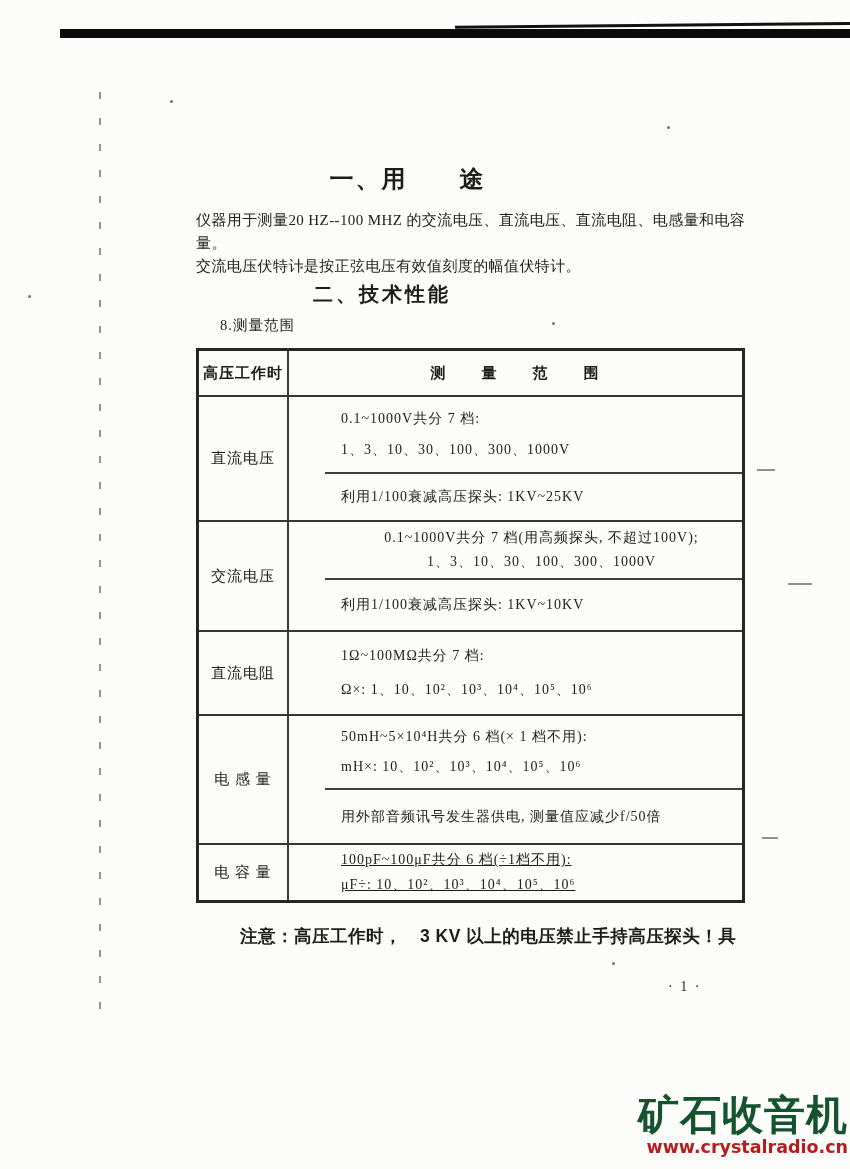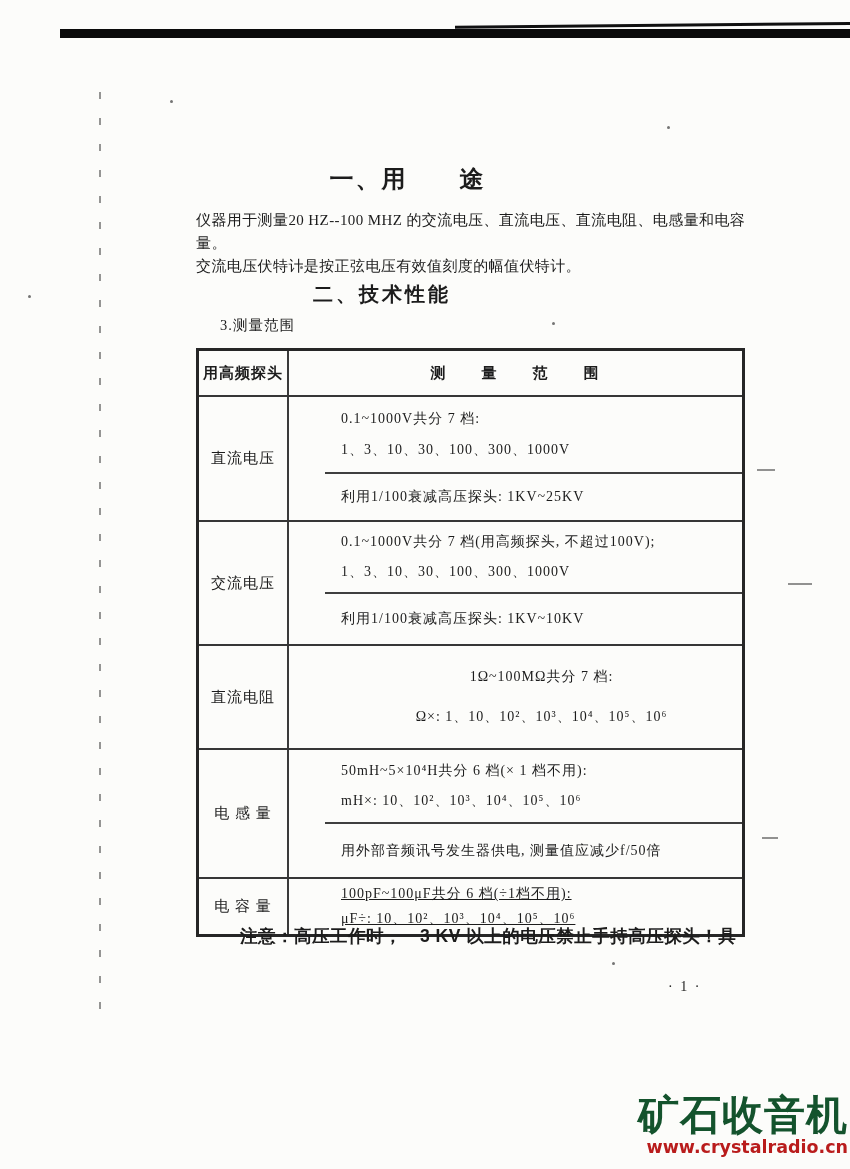--- a/index.html
+++ b/index.html
@@ -36,22 +36,22 @@
   .t-row + .t-row{border-top:2px solid #363636;}
   .cat-cell{width:88px;flex:0 0 88px;border-right:2px solid #3a3a3a;
     display:flex;align-items:center;justify-content:center;
     font-size:15px;letter-spacing:1px;text-align:center;}
   .range-cell{flex:1;display:flex;flex-direction:column;}
   .sub{display:flex;flex-direction:column;justify-content:space-evenly;margin-left:36px;}
   .sub + .sub{border-top:2px solid #3f3f3f;}
   .sub .ln{padding-left:16px;font-size:14px;letter-spacing:1px;white-space:nowrap;}
   .h-head{height:44px;}
   .h-r1a{height:75px;} .h-r1b{height:46px;}
-  .h-r2a{height:70px;} .h-r2b{height:50px;}
-  .h-r3{height:102px;text-align:center;}
+  .h-r2a{height:56px;text-align:center;} .h-r2b{height:50px;}
+  .h-r3{height:82px;}
   .h-r4a{height:72px;} .h-r4b{height:53px;}
   .h-r5{height:55px;text-decoration:underline;}
   .head-range{display:flex;align-items:center;justify-content:center;
     font-size:15px;font-weight:bold;letter-spacing:2px;}
   .head-cat{font-weight:bold;}
 
   
   .note{left:196px;top:921px;width:560px;font-size:17.5px;font-weight:bold;
     line-height:30px;letter-spacing:.5px;
     font-family:"Liberation Sans","DejaVu Sans",sans-serif;}
@@ -79,26 +79,26 @@
 <div class="abs dash" style="left:757px;top:469px;width:18px;"></div>
 <div class="abs dash" style="left:788px;top:583px;width:24px;"></div>
 <div class="abs dash" style="left:762px;top:837px;width:16px;"></div>
 
 <div class="abs h1">一、用　　途</div>
 <div class="abs intro">
   <div class="ln1">仪器用于测量20 HZ--100 MHZ 的交流电压、直流电压、直流电阻、电感量和电容量。</div>
   <div class="ln2">交流电压伏特计是按正弦电压有效值刻度的幅值伏特计。</div>
 </div>
 <div class="abs h2">二、技术性能</div>
-<div class="abs sublabel">3.测量范围</div>
+<div class="abs sublabel">8.测量范围</div>
 
 <div class="abs spec-table">
 
   <div class="t-row h-head">
-    <div class="cat-cell head-cat">用高频探头</div>
+    <div class="cat-cell head-cat">高压工作时</div>
     <div class="range-cell head-range">测　　量　　范　　围</div>
   </div>
 
   <div class="t-row">
     <div class="cat-cell">直流电压</div>
     <div class="range-cell">
       <div class="sub h-r1a">
         <div class="ln">0.1~1000V共分 7 档:</div>
         <div class="ln">1、3、10、30、100、300、1000V</div>
       </div>

